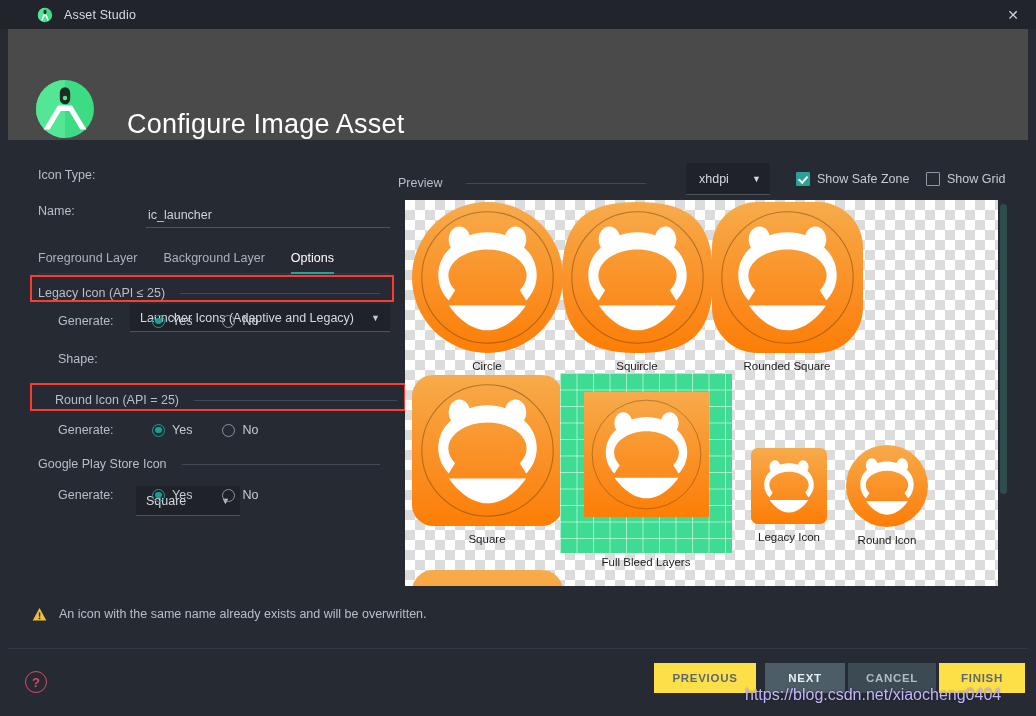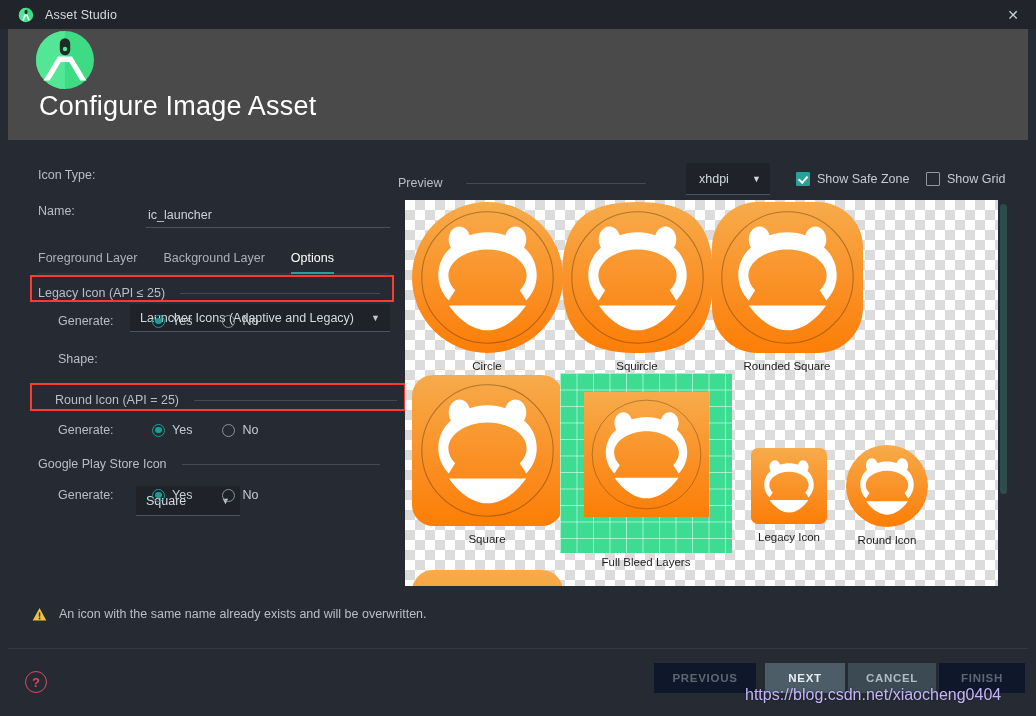--- a/index.html
+++ b/index.html
@@ -14,42 +14,42 @@
     width: 1036px; height: 716px;
     background: #262b33;
     overflow: hidden;
   }
 
   
   .titlebar {
     position: absolute; left: 0; top: 0;
     width: 1036px; height: 29px;
     background: #21252b;
-    display: flex; align-items: center;
+    display: flex; align-items: center; padding-left: 19px;
   }
   .titlebar-icon {
     width: 16px; height: 16px; margin-left: 18px; margin-right: 11px;
     flex: 0 0 auto; position: relative;
   }
   .titlebar-title {
     font-size: 12.5px; color: #d6dae0; letter-spacing: .15px;
   }
   .titlebar-close {
     position: absolute; right: 0; top: 0;
     width: 46px; height: 29px;
     display: flex; align-items: center; justify-content: center;
     color: #c9ced6; font-size: 14px; line-height: 1;
   }
 
   
   .banner {
     position: absolute; left: 8px; top: 29px;
     width: 1020px; height: 111px;
     background: #4a4a4a;
-    display: flex; align-items: flex-start; flex-direction: column;
+    display: flex; align-items: flex-end;
   }
   .banner-logo { width: 62px; height: 62px; margin-left: 26px; position: relative; }
   .banner-title {
     margin-left: 31px;
     font-size: 27px; color: #ffffff; font-weight: 400; letter-spacing: .2px;
   }
 
   
   .body-area {
     position: absolute; left: 8px; top: 140px;
@@ -222,21 +222,21 @@
     border: 1.6px solid #e0476a;
     display: flex; align-items: center; justify-content: center;
     color: #e0476a; font-size: 13px; font-weight: bold;
   }
 
   .btn {
     position: absolute; top: 15px; height: 30px;
     display: flex; align-items: center; justify-content: center;
     font-size: 11.5px; letter-spacing: .7px; font-weight: bold;
   }
-  .btn-disabled { background: #0f172a; color: #5d6772; }
+  .btn-disabled { background: #fde047; color: #5d6772; }
   .btn-normal   { background: #3c4a53; color: #aebdc6; }
   .btn-focus    { background: #4c5d68; color: #e6eef3; }
 
   .watermark {
     position: absolute; left: 745px; top: 686px;
     font-size: 16px; color: #c4b5fd;
     font-family: "Liberation Sans", sans-serif;
     white-space: nowrap;
     text-shadow: 0 0 2px rgba(0,0,0,.5);
   }

